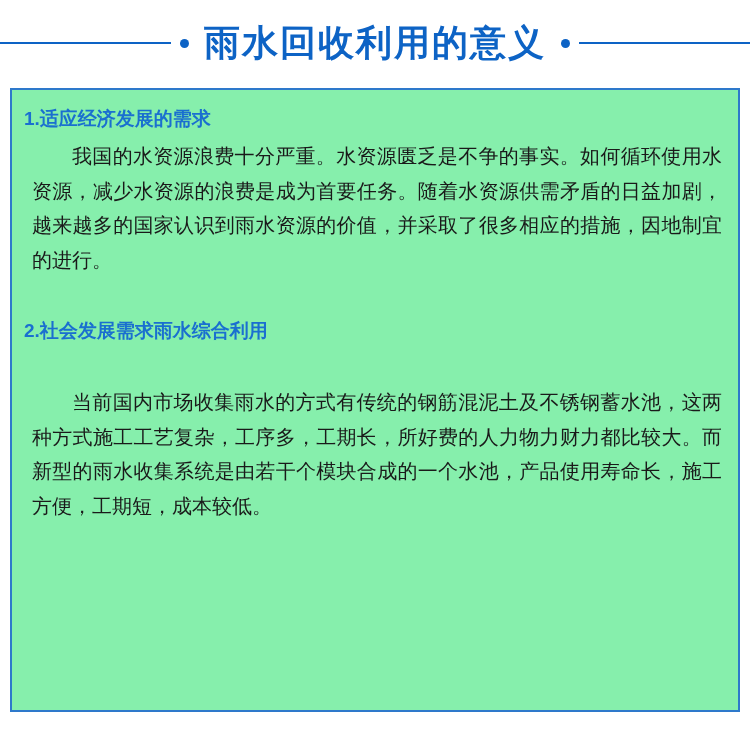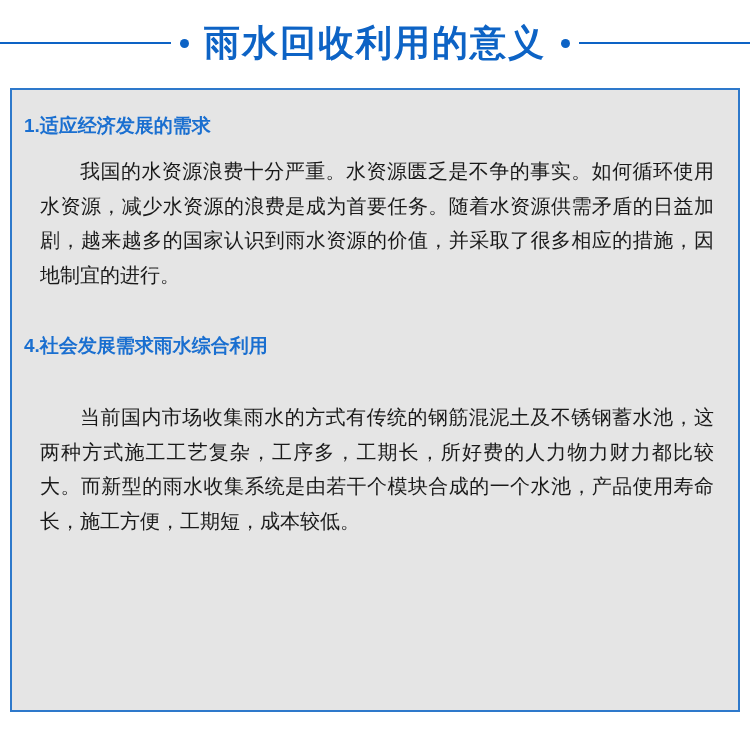--- a/index.html
+++ b/index.html
@@ -56,35 +56,35 @@
     color: var(--title-blue);
     white-space: nowrap;
     text-align: right;
   }
   
   .content-box {
     margin: 26px 10px 0 10px;
     width: 730px;
     height: 624px;
     border: 2px solid var(--border-blue);
-    padding: 24px 8px 12px 12px;
+    padding: 17px 8px 12px 12px;
     overflow: hidden;
-    background: #e5e5e5;
+    background: #86efac;
   }
   .sec { margin: 0; }
   .sec + .sec { margin-top: 42px; }
   .sec-h {
     margin: 0 0 8px 0;
     font-size: 19px;
     line-height: 24px;
     font-weight: bold;
     color: var(--heading-blue);
   }
   .sec-p {
-    margin: 16px;
+    margin: 8px;
     font-size: 20px;
     line-height: 34.5px;
     color: var(--body-text);
     text-align: justify;
     text-justify: inter-character;
     text-indent: 2em;
     word-break: break-all;
   }
 </style>
 </head>
@@ -101,21 +101,21 @@
   </div>
 
   <div class="content-box">
 
     <section class="sec">
       <h2 class="sec-h">1.适应经济发展的需求</h2>
       <p class="sec-p">我国的水资源浪费十分严重。水资源匮乏是不争的事实。如何循环使用水资源，减少水资源的浪费是成为首要任务。随着水资源供需矛盾的日益加剧，越来越多的国家认识到雨水资源的价值，并采取了很多相应的措施，因地制宜的进行。</p>
     </section>
 
     <section class="sec">
-      <h2 class="sec-h">4.社会发展需求雨水综合利用</h2>
+      <h2 class="sec-h">2.社会发展需求雨水综合利用</h2>
     </section>
 
     <section class="sec">
       <p class="sec-p">当前国内市场收集雨水的方式有传统的钢筋混泥土及不锈钢蓄水池，这两种方式施工工艺复杂，工序多，工期长，所好费的人力物力财力都比较大。而新型的雨水收集系统是由若干个模块合成的一个水池，产品使用寿命长，施工方便，工期短，成本较低。</p>
     </section>
 
   </div>
 
 </div>
 

